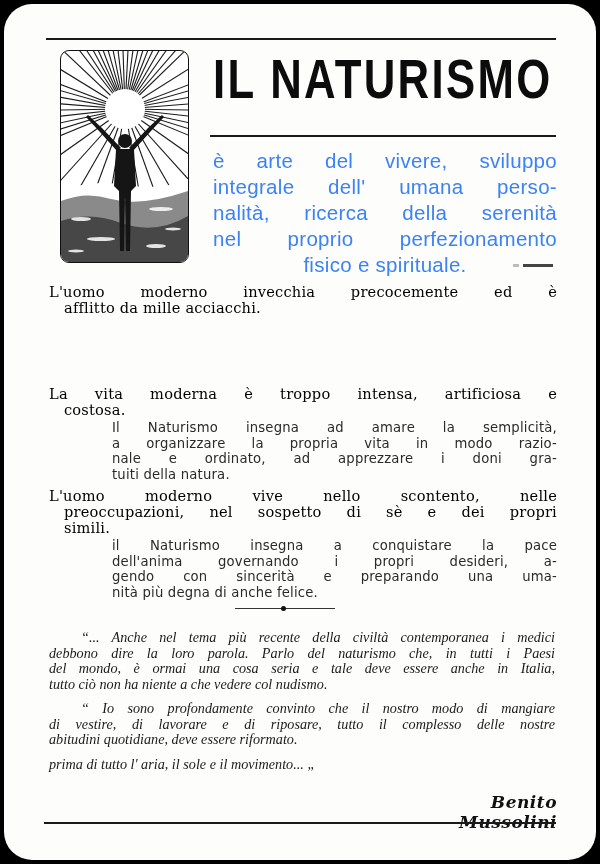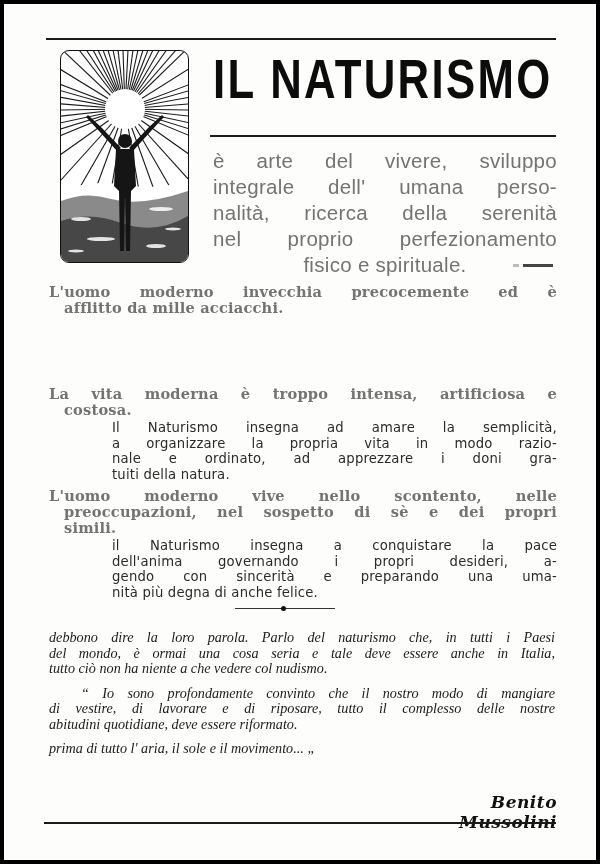--- a/index.html
+++ b/index.html
@@ -3,53 +3,54 @@
 <meta charset="utf-8">
 <style>
   html, body { margin: 0; padding: 0; }
   body {
     width: 600px; height: 864px; background: #000;
     position: relative; overflow: hidden;
   }
   .page {
     position: absolute; left: 4px; top: 4px; width: 592px; height: 856px;
     background: #fdfdfb;
+    border-radius: 28px;
   }
   .rule {
     position: absolute; height: 2px; background: #1a1a1a;
   }
   .illustration {
     position: absolute; left: 56px; top: 46px; width: 127px; height: 211px;
     border: 1.5px solid #111; border-radius: 9px; overflow: hidden;
     background: #fff;
   }
   .illustration svg { display: block; width: 100%; height: 100%; }
   .title {
     position: absolute; left: 209px; top: 44px; width: 342px; height: 62px;
     font-family: "Liberation Sans", sans-serif; font-weight: bold;
     font-size: 56px; line-height: 62px; color: #0c0c0c;
     letter-spacing: 3px; white-space: nowrap;
     transform: scaleX(0.78); transform-origin: left top;
   }
   .intro {
     position: absolute; left: 209px; top: 128px; width: 344px;
     font-family: "Liberation Sans", sans-serif; font-size: 20.5px;
-    line-height: 26px; color: #737373; text-align: justify;
+    line-height: 26px; color: #3b82f6; text-align: justify;
     text-align-last: center; letter-spacing: 0.3px;
   }
   .intro div { text-align: justify; text-align-last: justify; }
   .intro div.last { text-align: center; text-align-last: center; }
   .small-mark {
     position: absolute; left: 509px; top: 260px; width: 40px; height: 3px;
     background: linear-gradient(90deg, #bbb 0 15%, transparent 15% 25%, #444 25% 100%);
   }
   .section { position: absolute; left: 45px; width: 508px; }
   .heading {
-    font-family: "DejaVu Serif", serif; font-weight: bold; font-size: 14.6px;
-    line-height: 16px; color: #737373; letter-spacing: 0.2px;
+    font-family: "DejaVu Serif", serif; font-weight: normal; font-size: 14.6px;
+    line-height: 16px; color: #000000; letter-spacing: 0.2px;
   }
   .heading .l { display: block; text-align: justify; text-align-last: justify; }
   .heading .l.cont { padding-left: 15px; }
   .heading .l.end { text-align-last: left; }
   .body-text {
     margin-left: 63px; margin-top: 2px;
     font-family: "DejaVu Sans", sans-serif; font-size: 13.2px;
     line-height: 15.5px; color: #2a2a2a; letter-spacing: 0.2px;
   }
   .body-text .l { display: block; text-align: justify; text-align-last: justify; }
@@ -211,20 +212,21 @@
       <span class="l">gendo con sincerità e preparando una uma-</span>
       <span class="l end">nità più degna di anche felice.</span>
     </div>
   </div>
 
   <div class="divider"></div>
   <div class="divider-dot"></div>
 
   <div class="quotes">
     <div class="quote">
+      <span class="l first">“... Anche nel tema più recente della civiltà contemporanea i medici</span>
       <span class="l">debbono dire la loro parola. Parlo del naturismo che, in tutti i Paesi</span>
       <span class="l">del mondo, è ormai una cosa seria e tale deve essere anche in Italia,</span>
       <span class="l end">tutto ciò non ha niente a che vedere col nudismo.</span>
     </div>
     <div class="quote">
       <span class="l first">“ Io sono profondamente convinto che il nostro modo di mangiare</span>
       <span class="l">di vestire, di lavorare e di riposare, tutto il complesso delle nostre</span>
       <span class="l end">abitudini quotidiane, deve essere riformato.</span>
     </div>
     <div class="quote">

